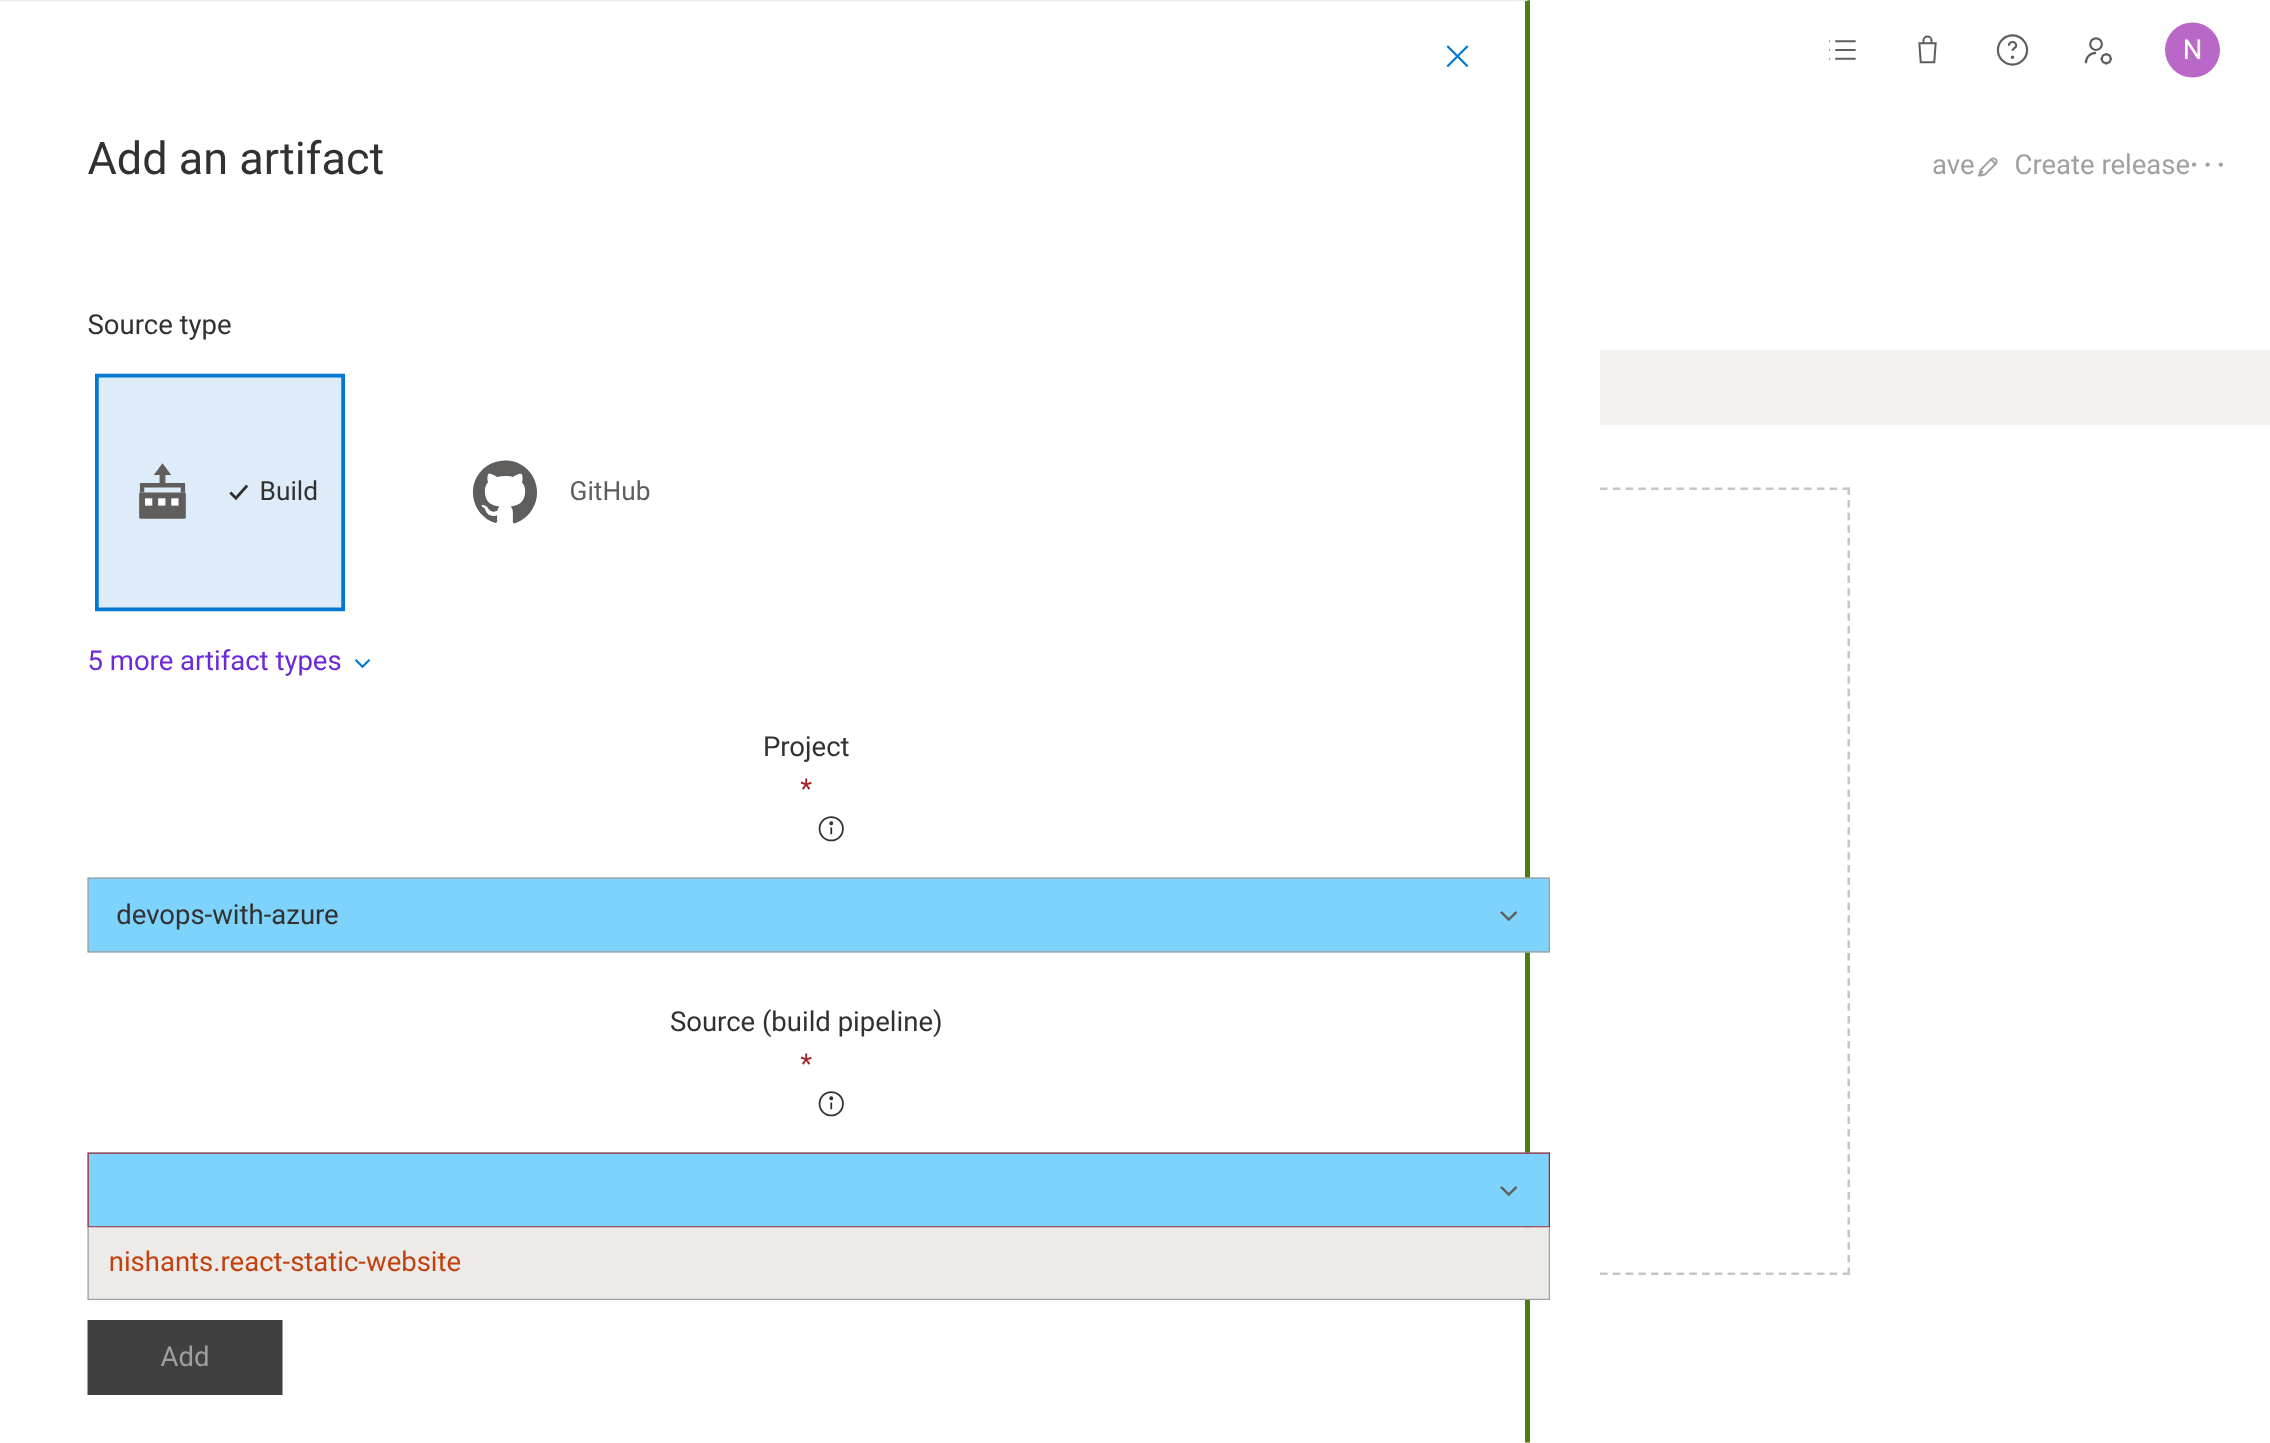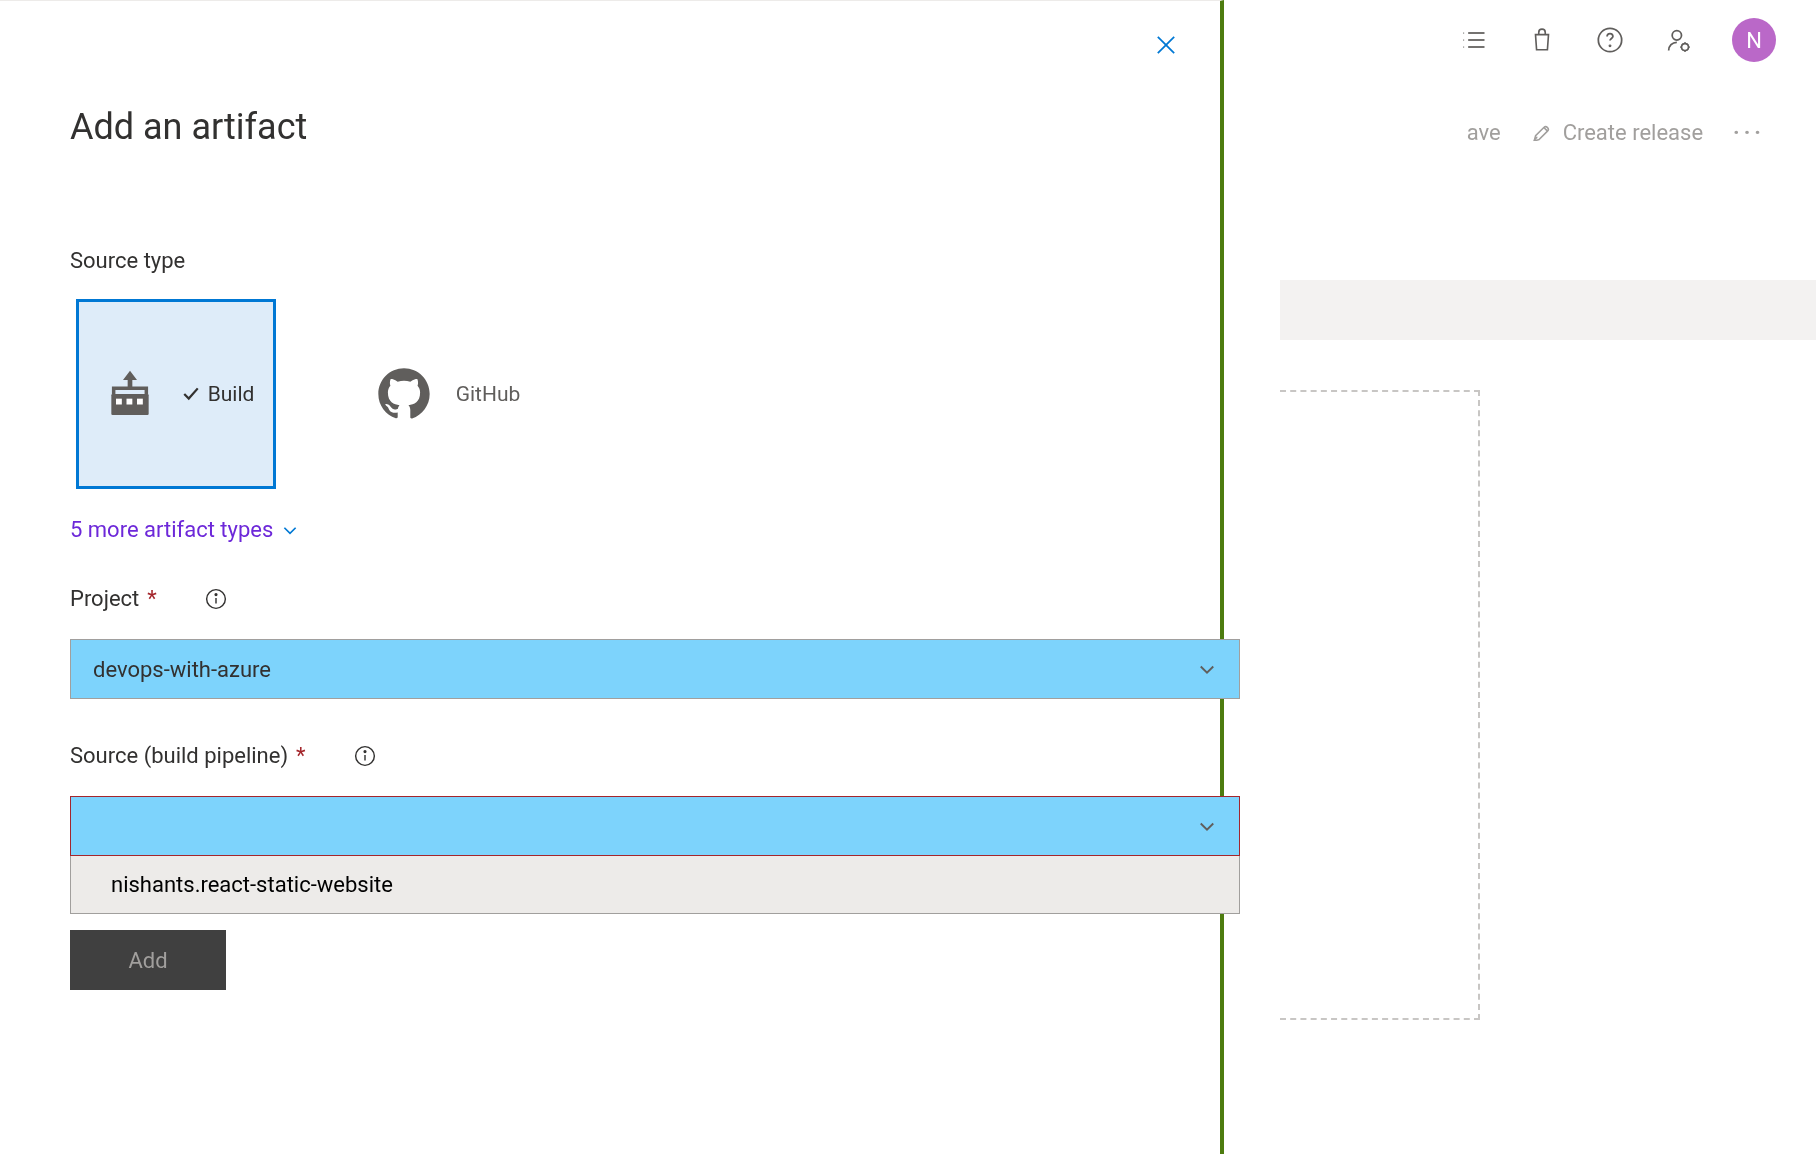--- a/index.html
+++ b/index.html
@@ -4,21 +4,21 @@
   <style>
     * { box-sizing: border-box; margin: 0; padding: 0; font-family: -apple-system, BlinkMacSystemFont, "Segoe UI", Roboto, sans-serif; }
     body { width: 1816px; height: 1154px; background: #fff; position: relative; color: #323130; }
     
     
     .topbar { position: absolute; top: 0; right: 0; left: 0; height: 80px; display: flex; justify-content: flex-end; align-items: center; padding-right: 40px; gap: 40px; }
     .topbar-icon { width: 28px; height: 28px; display: flex; align-items: center; justify-content: center; color: #605e5c; }
     .avatar { width: 44px; height: 44px; border-radius: 50%; background: #ba68c8; color: #fff; display: flex; align-items: center; justify-content: center; font-size: 22px; font-weight: 400; }
     
     
-    .action-bar { position: absolute; top: 120px; right: 51px; display: flex; align-items: center; gap: 30px; color: #a19f9d; font-size: 22px; }
+    .action-bar { position: absolute; top: 120px; right: 32px; display: flex; align-items: center; color: #a19f9d; font-size: 22px; }
     .action-item { display: flex; align-items: center; gap: 10px; }
     .more-dots { letter-spacing: 4px; font-weight: bold; }
     
     
     .gray-band { position: absolute; top: 280px; left: 1280px; right: 0; height: 60px; background: #f3f2f1; }
     
     
     .dashed-box { position: absolute; top: 390px; left: 1280px; width: 200px; height: 630px; border: 2px dashed #c8c6c4; border-left: none; }
     
     
@@ -32,30 +32,30 @@
     .source-types { display: flex; gap: 70px; margin: 26px 0 0 76px; }
     .source-tile { width: 200px; height: 190px; display: flex; flex-direction: row; align-items: center; justify-content: center; gap: 20px; cursor: pointer; }
     .source-tile.selected { background: #deecf9; border: 3px solid #0078d4; }
     .tile-icon { width: 64px; height: 64px; display: flex; align-items: center; justify-content: center; }
     .tile-label { font-size: 21px; color: #605e5c; display: flex; align-items: center; gap: 8px; }
     .source-tile.selected .tile-label { color: #323130; }
     
     .more-types { margin: 28px 0 0 70px; color: #6d28d9; font-size: 22px; cursor: pointer; display: flex; align-items: center; gap: 8px; }
     
     .field-group { margin: 44px 0 0 70px; }
-    .field-label { font-size: 22px; color: #323130; display: flex; align-items: center; gap: 8px; }
+    .field-label { font-size: 22px; color: #323130; display: flex; align-items: center; gap: 8px; flex-direction: column; }
     .required { color: #a4262c; }
     .info-circle { display: inline-flex; margin-left: 40px; }
     
     .dropdown { margin-top: 28px; width: 1170px; height: 60px; border: 1px solid #a19f9d; display: flex; align-items: center; justify-content: space-between; padding: 0 22px; font-size: 22px; cursor: pointer; background: #7dd3fc; }
     .dropdown.error { border: 1px solid #a4262c; }
     .dropdown .chevron { color: #605e5c; }
     
     .dropdown-list { margin-top: 0; width: 1170px; border: 1px solid #a19f9d; border-top: none; background: #edebe9; }
-    .dropdown-option { padding: 16px 40px; font-size: 22px; color: #000000; cursor: pointer; }
+    .dropdown-option { padding: 16px 16px; font-size: 22px; color: #c2410c; cursor: pointer; }
     
     .add-button { margin: 16px 0 0 70px; width: 156px; height: 60px; background: #404040; border: none; color: #a19f9d; font-size: 22px; cursor: not-allowed; }
     
     svg { display: block; }
   </style>
 </head>
 <body>
 
 <div class="topbar">
   <span class="topbar-icon">

